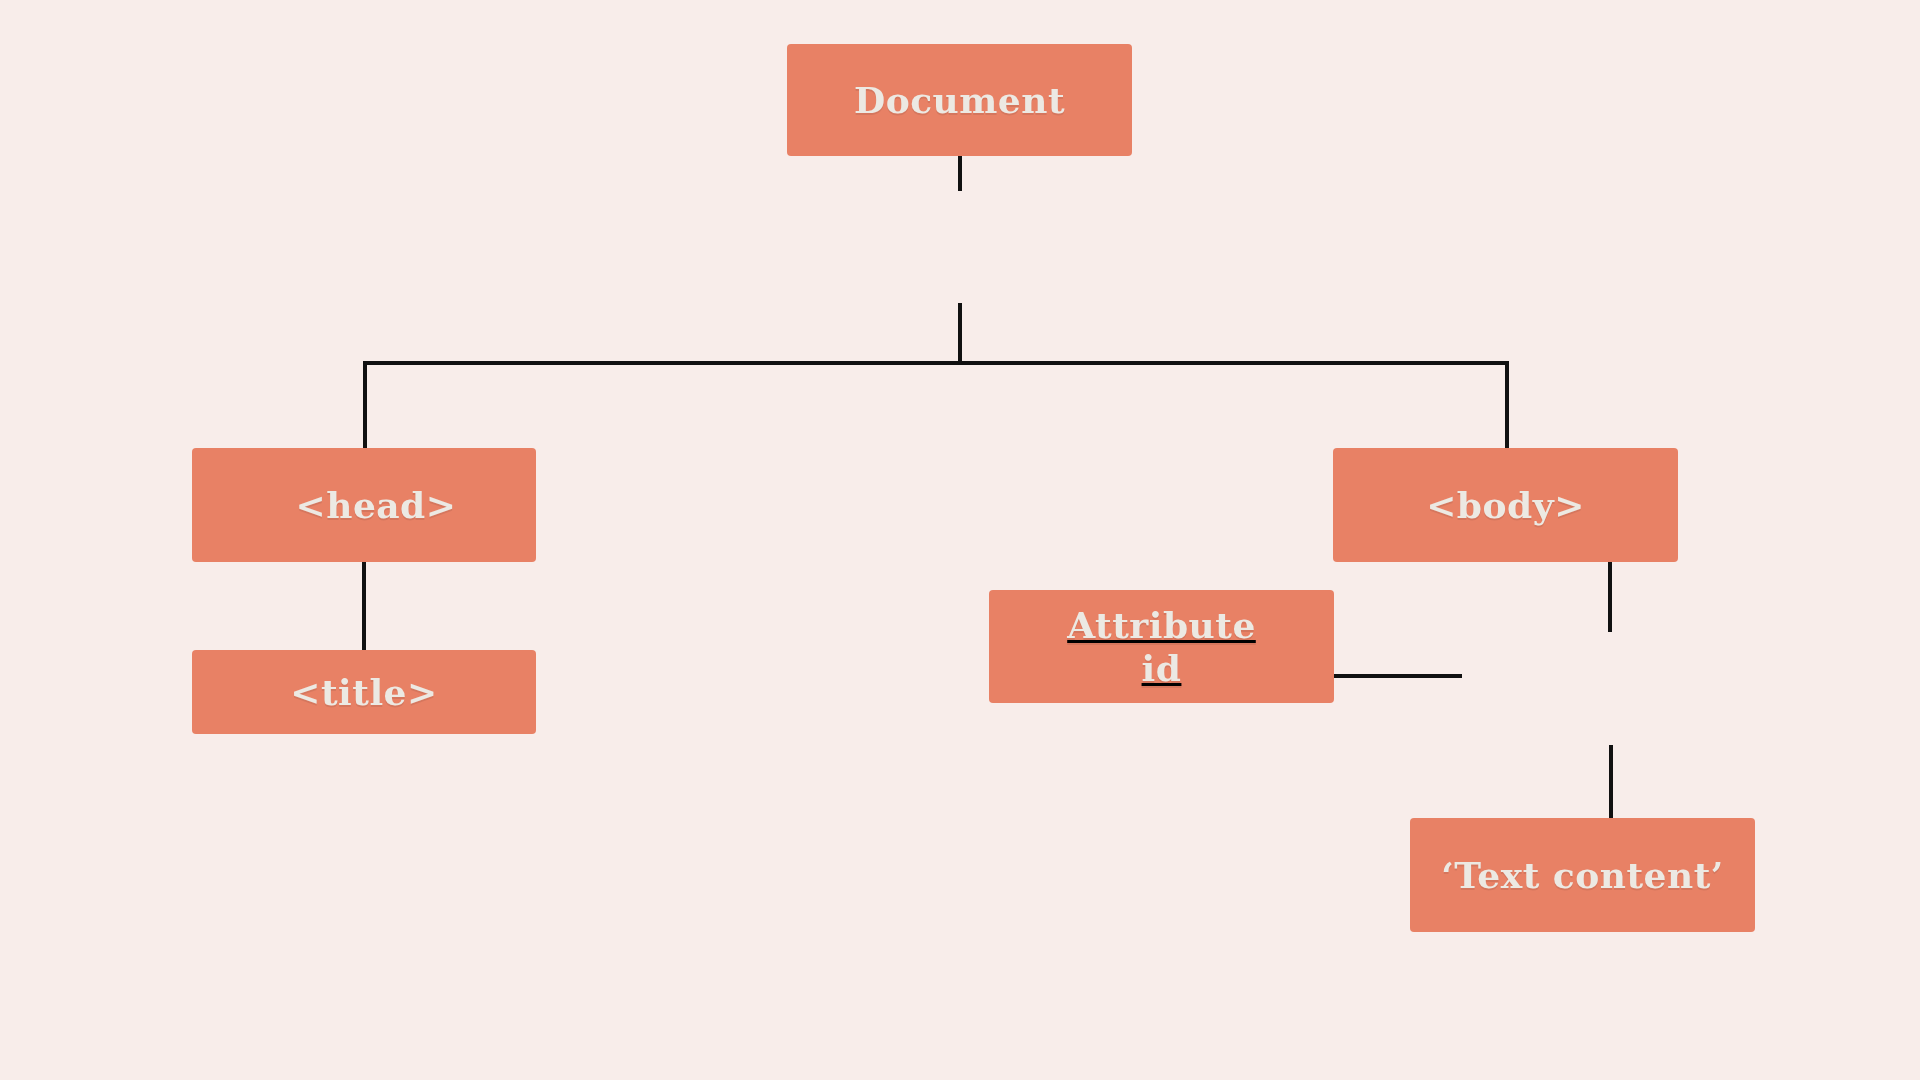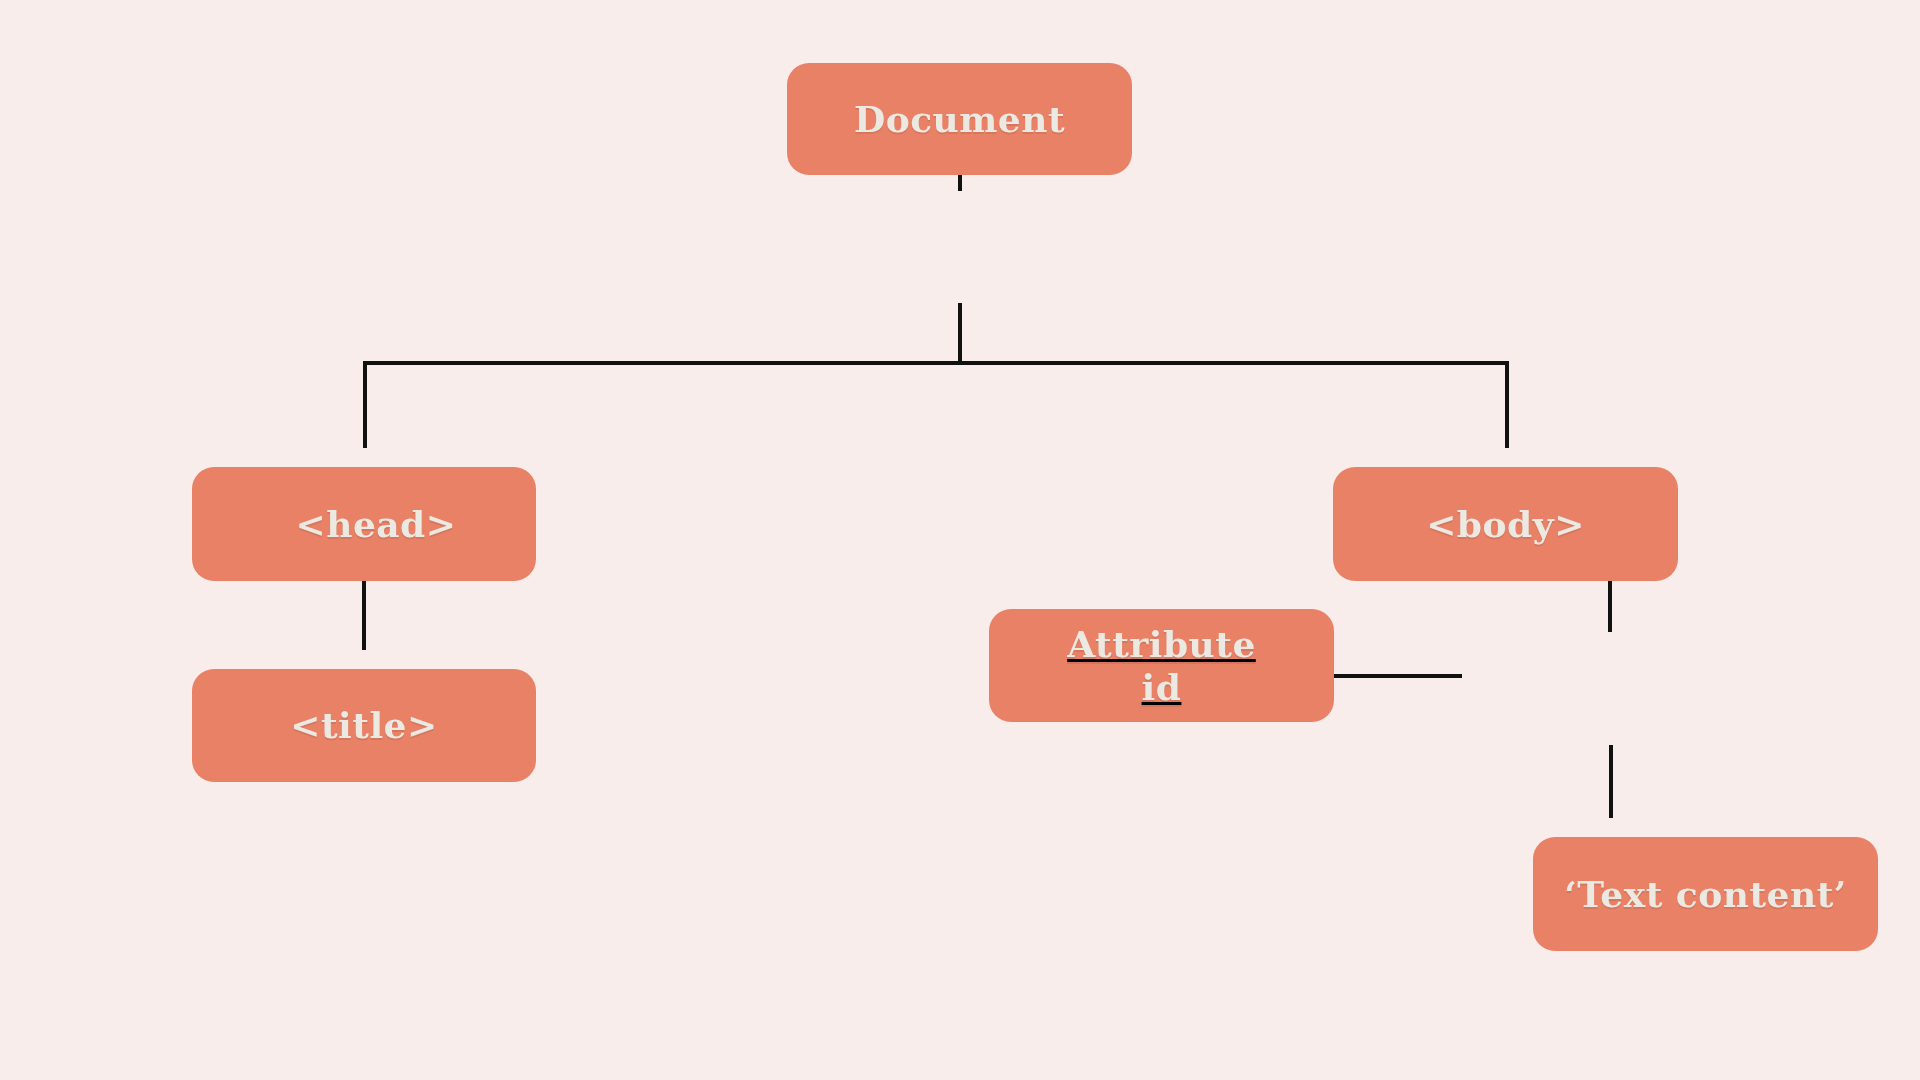--- a/index.html
+++ b/index.html
@@ -18,27 +18,26 @@
     font-family: "DejaVu Serif", "Liberation Serif", serif;
   }
   .canvas {
     position: relative;
     width: 1920px; height: 1080px;
     background: var(--background);
   }
   .node {
     position: absolute;
     background: var(--node_fill);
-    border-radius: 22px;
+    border-radius: 4px;
     display: flex;
     flex-direction: column;
     align-items: center;
     justify-content: center;
     text-align: center;
-    margin-top: 19px;
   }
   .node-label {
     color: var(--node_text);
     font-size: 36px;
     font-weight: 700;
     line-height: 1.18;
     letter-spacing: 0.5px;
     text-shadow: 0 2px 0 rgba(0,0,0,0.08);
     white-space: pre;
   }
@@ -70,27 +69,27 @@
 
 
   <div class="node" style="left:192px; top:448px; width:344px; height:114px;padding-left:24px;">
     <span class="node-label">&lt;head&gt;</span>
   </div>
 
   <div class="node" style="left:1333px; top:448px; width:345px; height:114px;">
     <span class="node-label">&lt;body&gt;</span>
   </div>
 
-  <div class="node" style="left:192px; top:650px; width:344px; height:113px;">
+  <div class="node" style="left:192px; top:650px; width:344px; height:84px;">
     <span class="node-label">&lt;title&gt;</span>
   </div>
 
   <div class="node" style="left:989px; top:590px; width:345px; height:113px;text-decoration:underline;">
     <span class="node-label">Attribute</span>
     <span class="node-label">id</span>
   </div>
 
 
-  <div class="node" style="left:1533px; top:818px; width:345px; height:114px;">
+  <div class="node" style="left:1410px; top:818px; width:345px; height:114px;">
     <span class="node-label">‘Text content’</span>
   </div>
 
 </div>
 
 </body></html>

